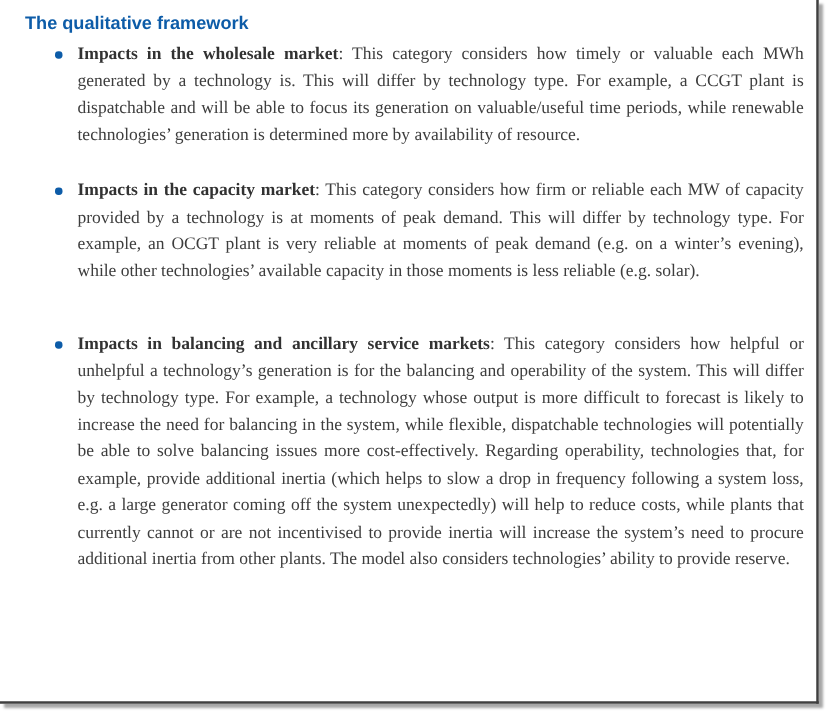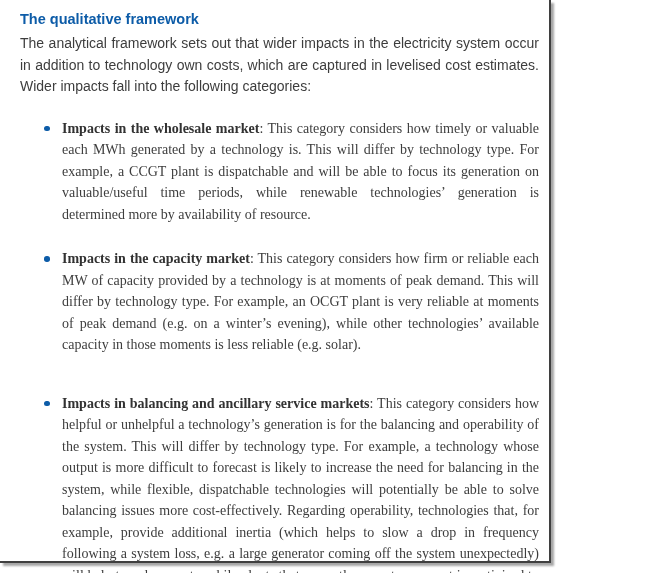--- a/index.html
+++ b/index.html
@@ -12,21 +12,21 @@
   .stage{
     position:relative;
     width:668px;
     height:573px;
     background:#ffffff;
     overflow:hidden;
   }
   .sheet{
     position:absolute;
     top:0;left:0;
-    width:551px;height:563px;
+    width:655px;height:563px;
     box-sizing:border-box;
     background:#ffffff;
     border-right:2px solid #3f3f3f;
     border-bottom:2px solid #3f3f3f;
     box-shadow:3px 3px 2px 0 rgba(0,0,0,0.35);
     padding:7px 10px 0 20px;
   }
   .heading{
     margin:2px 0 3px 0;
     font-size:14.5px;
@@ -71,21 +71,20 @@
   }
 </style>
 </head>
 <body>
 
 <div class="stage">
   <div class="sheet">
 
     <h1 class="heading">The qualitative framework</h1>
 
-    <p class="body-text intro">The analytical framework sets out that wider impacts in the electricity system occur in addition to technology own costs, which are captured in levelised cost estimates. Wider impacts fall into the following categories:</p>
 
     <ul class="bullets">
 
       <li class="body-text"><span class="b-title">Impacts in the wholesale market</span><span>: This category considers how timely or valuable each MWh generated by a technology is. This will differ by technology type. For example, a CCGT plant is dispatchable and will be able to focus its generation on valuable/useful time periods, while renewable technologies’ generation is determined more by availability of resource.</span></li>
 
       <li class="body-text"><span class="b-title">Impacts in the capacity market</span><span>: This category considers how firm or reliable each MW of capacity provided by a technology is at moments of peak demand. This will differ by technology type. For example, an OCGT plant is very reliable at moments of peak demand (e.g. on a winter’s evening), while other technologies’ available capacity in those moments is less reliable (e.g. solar).</span></li>
 
       <li class="body-text"><span class="b-title">Impacts in balancing and ancillary service markets</span><span>: This category considers how helpful or unhelpful a technology’s generation is for the balancing and operability of the system. This will differ by technology type. For example, a technology whose output is more difficult to forecast is likely to increase the need for balancing in the system, while flexible, dispatchable technologies will potentially be able to solve balancing issues more cost-effectively. Regarding operability, technologies that, for example, provide additional inertia (which helps to slow a drop in frequency following a system loss, e.g. a large generator coming off the system unexpectedly) will help to reduce costs, while plants that currently cannot or are not incentivised to provide inertia will increase the system’s need to procure additional inertia from other plants. The model also considers technologies’ ability to provide reserve.</span></li>
 
     </ul>

